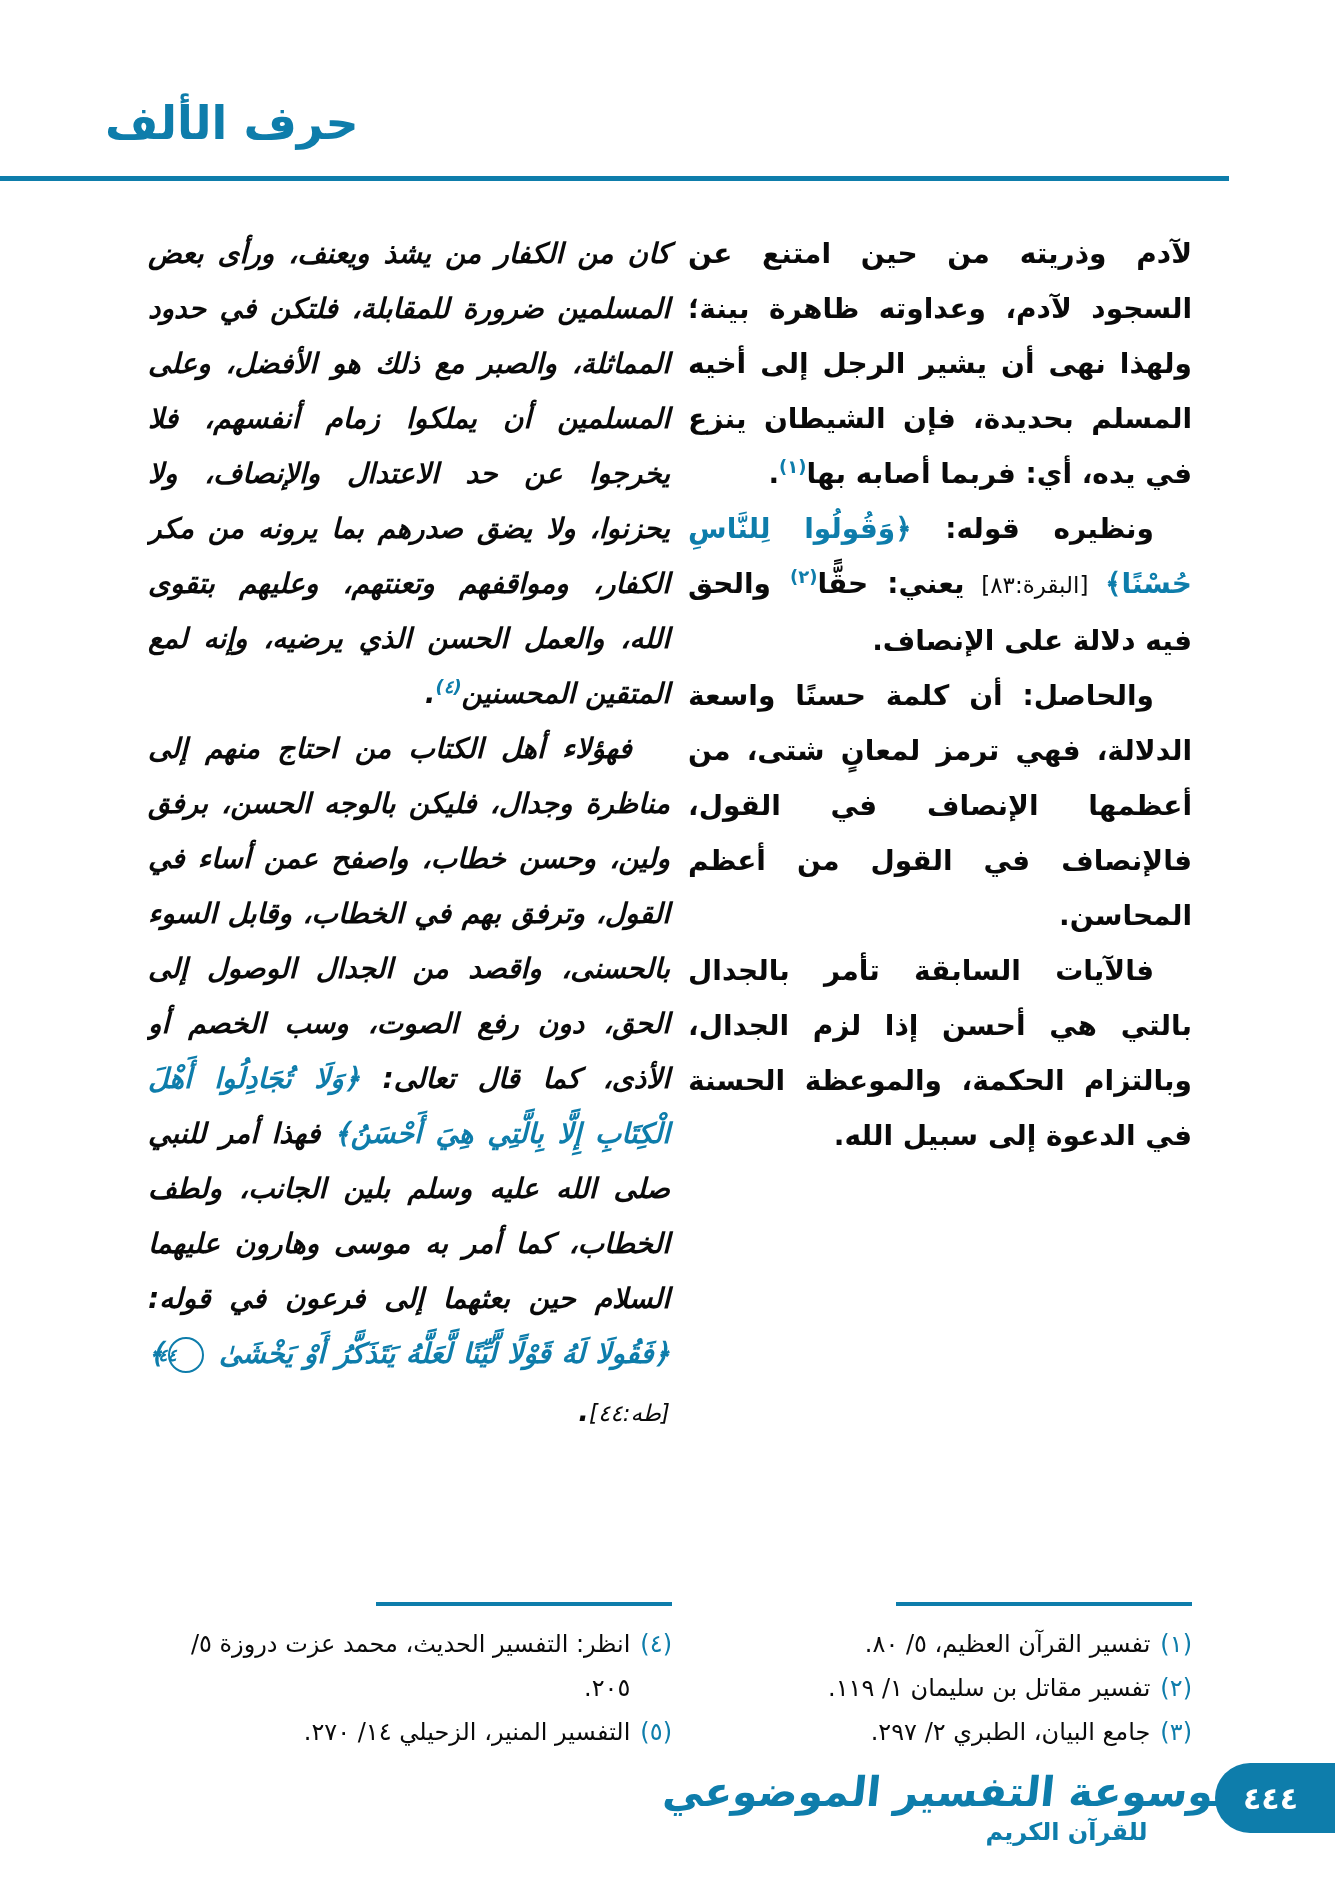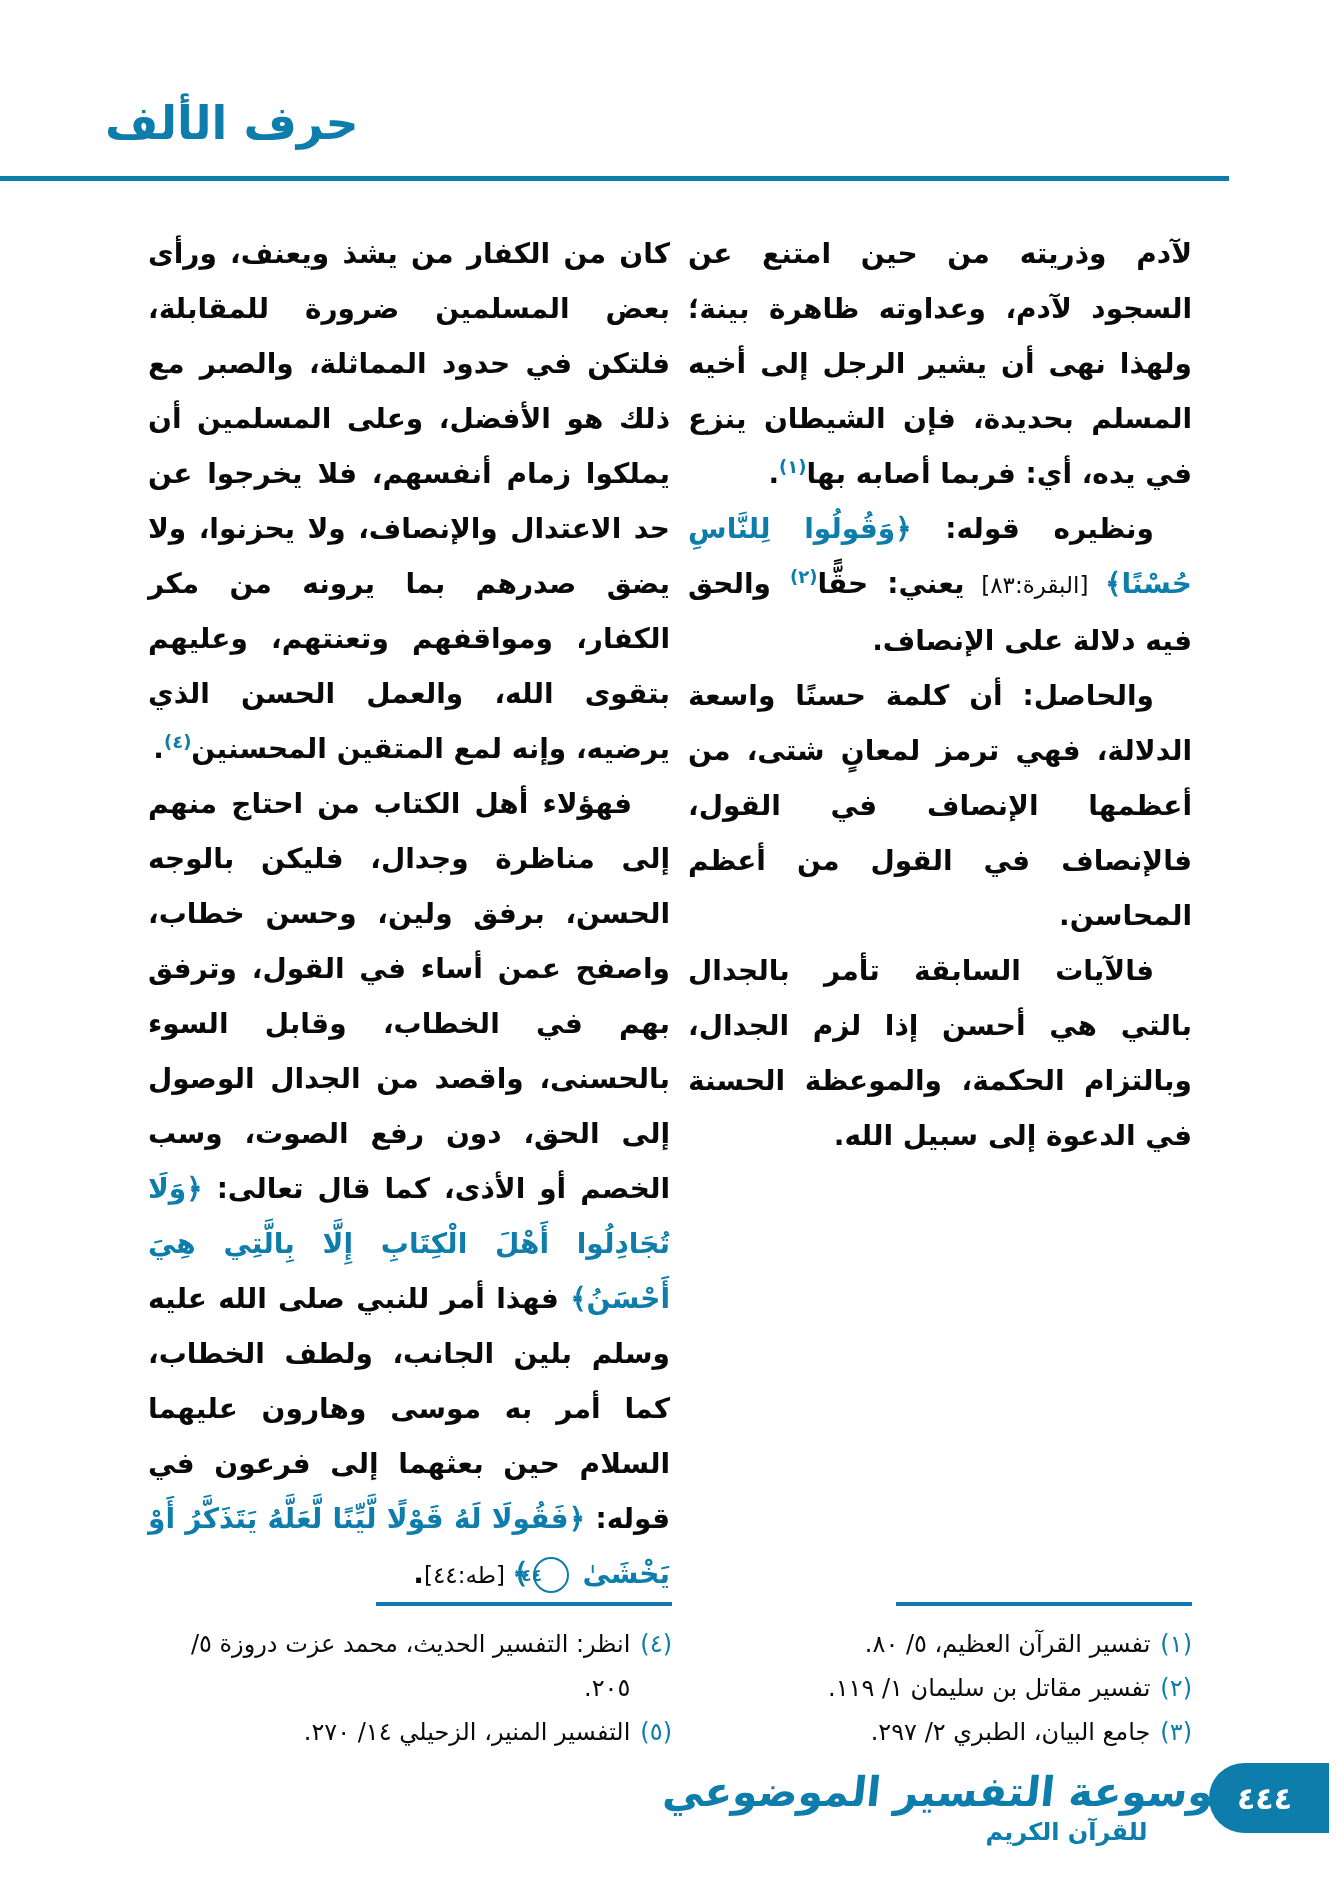--- a/index.html
+++ b/index.html
@@ -22,21 +22,21 @@
     position:absolute; top:176px; left:0; width:1229px; height:5px;
     background:var(--accent);
   }
   
   .columns{
     position:absolute; top:226px; right:147px; width:1045px; height:1378px;
     display:flex; gap:18px; overflow:hidden;
   }
   .col{ font-size:28px; line-height:55px; font-weight:700; text-align:justify; }
   .col-right{ width:504px; }
-  .col-left{ width:522px; }
+  .col-left{ width:522px;font-style:italic; }
   p.para{ margin:0; }
   p.para.indent{ text-indent:38px; }
   .seg-body{ color:var(--ink); }
   .seg-quran{ color:var(--accent); }
   .seg-ref{ color:var(--ink); font-weight:400; font-size:23px; }
   .seg-fn{
     color:var(--accent); font-size:18px; font-weight:700;
     vertical-align:super; line-height:0;
   }
   .ayah-num{
@@ -57,21 +57,21 @@
   .logo{
     position:absolute; top:1768px; right:100px; width:345px;
     text-align:center; color:var(--accent);
   }
   .logo-line1{
     font-size:41px; font-weight:700; letter-spacing:-2px;
     transform:skewX(-6deg); white-space:nowrap;
   }
   .logo-line2{ font-size:24px; font-weight:700; margin-top:2px; }
   .page-badge{
-    position:absolute; top:1763px; right:10px; width:120px; height:70px;
+    position:absolute; top:1763px; right:4px; width:120px; height:70px;
     background:var(--accent); border-radius:35px 0 0 35px;
     display:flex; align-items:center; justify-content:center;
   }
   .page-badge .num{
     color:#ffffff; font-size:30px; font-weight:700; letter-spacing:9px;
     padding-right:9px;
   }
 </style>
 </head>
 <body>

